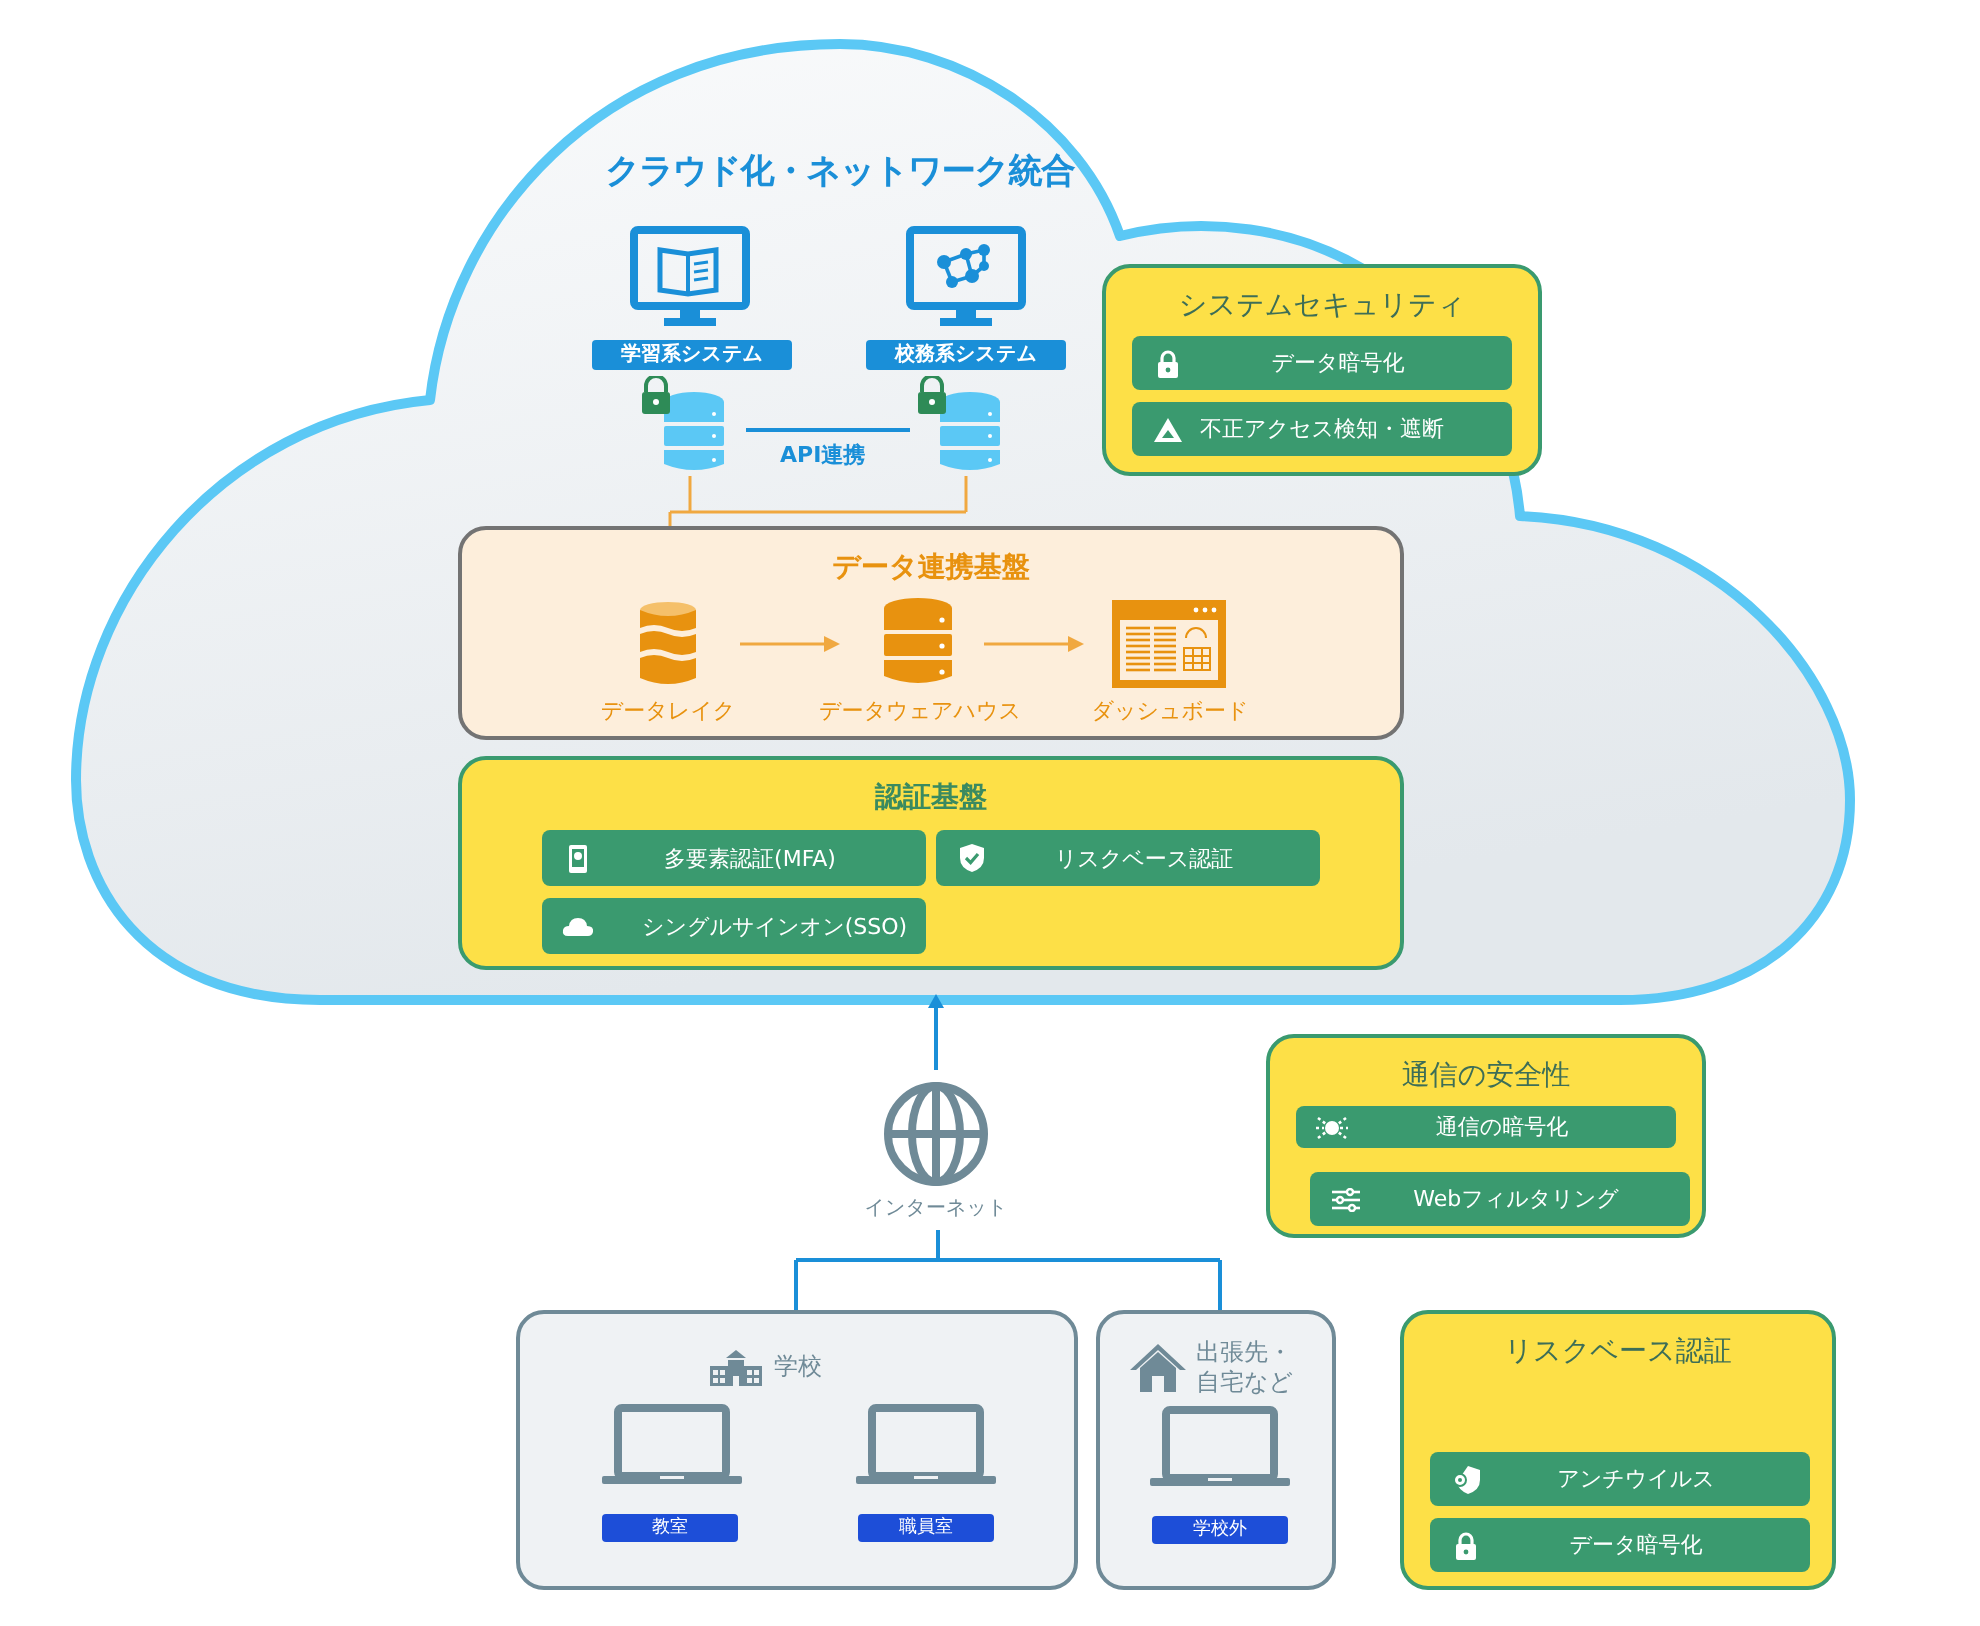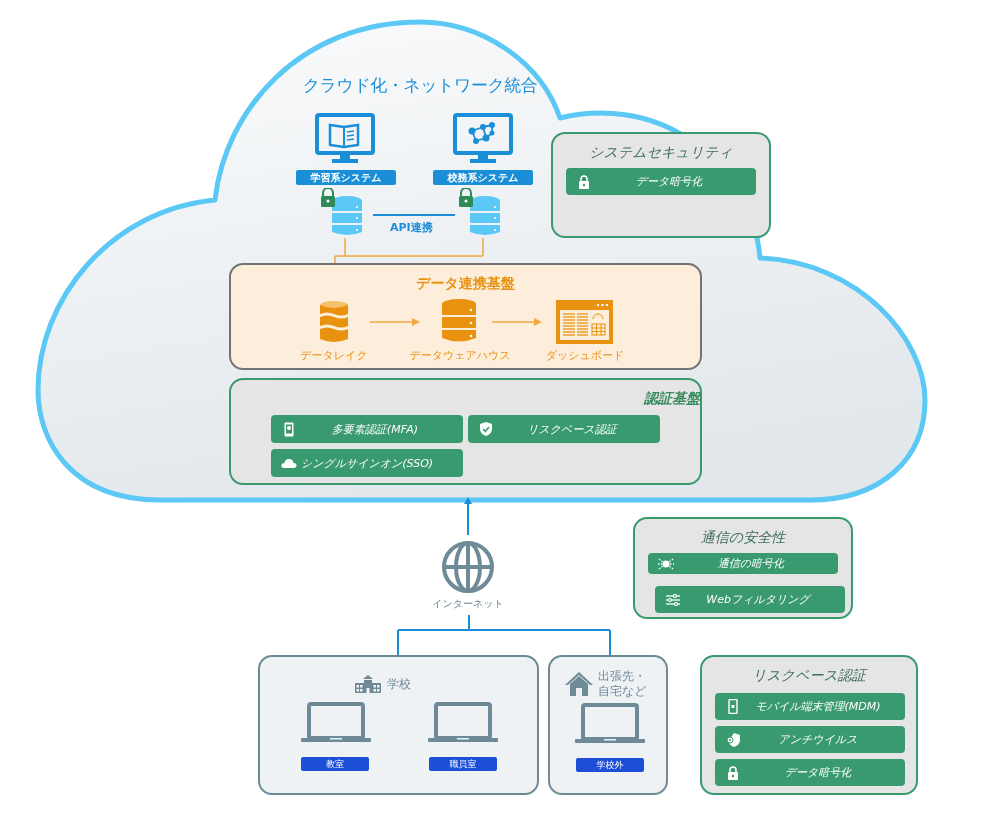--- a/index.html
+++ b/index.html
@@ -1,29 +1,29 @@
 <!DOCTYPE html>
 <html><head>
 <meta charset="utf-8">
 <style>
   html, body { margin:0; padding:0; background:#ffffff; }
   body { width:990px; height:813px; position:relative; overflow:hidden;
          font-family:"DejaVu Sans","Liberation Sans",sans-serif; }
   .abs { position:absolute; }
   #cloud { position:absolute; left:0; top:0; width:990px; height:813px; }
   .cloud-title { left:280px; top:74px; width:280px; text-align:center; color:#1a8fd8;
-                 font-size:17px; font-weight:normal; letter-spacing:-0.5px; white-space:nowrap; }
+                 font-size:17px; font-weight:bold; letter-spacing:-0.5px; white-space:nowrap; }
   .sys-label { background:#1a8fd8; color:#fff; font-size:10px; font-weight:bold;
                text-align:center; height:15px; line-height:15px; border-radius:2px; }
   .api-label { color:#1a8fd8; font-size:11px; font-weight:bold; }
   .panel { border-radius:14px; box-sizing:border-box; }
-  .panel-green { background:#e5e5e5; border:2px solid #3a9a6f;font-style:italic; }
+  .panel-green { background:#fde047; border:2px solid #3a9a6f; }
   .panel-orange { background:#fdeedb; border:2px solid #737373; }
   .panel-gray { background:#eff2f4; border:2px solid #6f8a97; }
-  .panel-title-g { color:#3a8a60; font-size:14px; font-weight:bold; text-align:right; }
+  .panel-title-g { color:#3a8a60; font-size:14px; font-weight:bold; text-align:center; }
   .panel-title-g2 { color:#3d6e57; font-size:14px; text-align:center; }
   .panel-title-o { color:#e8920f; font-size:14px; font-weight:bold; text-align:center; }
   .gbtn { background:#3a9a6f; color:#fff; border-radius:4px; font-size:11px;
           display:flex; align-items:center; box-sizing:border-box; padding:0 10px; }
   .gbtn .ic { width:16px; height:16px; display:flex; align-items:center; justify-content:center; flex:0 0 16px; }
   .gbtn .lbl { flex:1; text-align:center; white-space:nowrap; }
   .olabel { color:#e8920f; font-size:11px; text-align:center; white-space:nowrap; }
   .gray-tag { background:#1d4ed8; color:#fff; font-size:9px; text-align:center;
               height:14px; line-height:14px; border-radius:2px; }
   .gray-text { color:#6f8a97; font-size:11px; }
@@ -146,20 +146,29 @@
   <div class="panel-title-g2" style="margin-top:10px;">システムセキュリティ</div>
   <div class="gbtn" style="position:absolute;left:13px;top:34px;width:190px;height:27px;">
     <span class="ic">
       <svg width="12" height="14" viewBox="0 0 12 14">
           <path d="M3 6 V4 a3 3 0 0 1 6 0 V6" fill="none" stroke="#fff" stroke-width="1.6"></path>
           <rect x="1" y="6" width="10" height="8" rx="1" fill="#fff"></rect>
           <circle cx="6" cy="10" r="1.2" fill="#3a9a6f"></circle>
         </svg>
     </span>
     <span class="lbl">データ暗号化</span>
+  </div>
+  <div class="gbtn" style="position:absolute;left:13px;top:67px;width:190px;height:27px;">
+    <span class="ic">
+      <svg width="16" height="14" viewBox="0 0 16 14">
+          <path d="M8 1 L15 13 L1 13 Z" fill="#fff"></path>
+          <path d="M5 11 L8 7 L11 11" fill="#3a9a6f"></path>
+        </svg>
+    </span>
+    <span class="lbl" style="text-align:left;padding-left:8px;">不正アクセス検知・遮断</span>
   </div>
 </div>
 
 <div class="abs panel panel-orange" style="left:229px;top:263px;width:473px;height:107px;">
   <div class="panel-title-o" style="margin-top:10px;">データ連携基盤</div>
 </div>
 
 <svg class="abs" style="left:319px;top:300px;" width="30" height="44" viewBox="0 0 30 44">
   <ellipse cx="15" cy="5" rx="14" ry="4" fill="#f5c06a"></ellipse>
   <path d="M1 5 Q15 11 29 5 V14 Q22 17 15 14 Q8 11 1 14 Z" fill="#e8920f"></path>
@@ -244,21 +253,21 @@
   <div class="gbtn" style="position:absolute;left:40px;top:35px;width:192px;height:28px;">
     <span class="ic">
       <svg width="10" height="15" viewBox="0 0 10 15">
           <rect x="0.5" y="0.5" width="9" height="14" rx="1" fill="#fff"></rect>
           <rect x="2" y="2.5" width="6" height="9" fill="#3a9a6f"></rect>
           <circle cx="5" cy="6" r="2" fill="#fff"></circle>
         </svg>
     </span>
     <span class="lbl">多要素認証(MFA)</span>
   </div>
-  <div class="gbtn" style="position:absolute;left:40px;top:69px;width:192px;height:28px;">
+  <div class="gbtn" style="position:absolute;left:40px;top:69px;width:192px;height:28px;gap:20px;">
     <span class="ic">
       <svg width="16" height="11" viewBox="0 0 16 11">
           <path d="M3 10 Q0 10 0.5 7 Q1 5 3.5 5 Q4 1 8 1 Q12 1 12.5 5 Q16 5 15.5 8 Q15 10 13 10 Z" fill="#fff"></path>
         </svg>
     </span>
     <span class="lbl" style="text-align:left;padding-left:4px;">シングルサインオン(SSO)</span>
   </div>
 </div>
 
 <svg class="abs" style="left:460px;top:497px;" width="16" height="40" viewBox="0 0 16 40">
@@ -315,21 +324,21 @@
             <circle cx="4" cy="6" r="1.5"></circle>
             <circle cx="10" cy="10" r="1.5"></circle>
           </g>
         </svg>
     </span>
     <span class="lbl">Webフィルタリング</span>
   </div>
 </div>
 
 <div class="abs panel panel-gray" style="left:258px;top:655px;width:281px;height:140px;">
-  <div style="position:absolute;left:95px;top:18px;display:flex;align-items:center;gap:6px;">
+  <div style="position:absolute;left:95px;top:18px;display:flex;gap:6px;">
     <svg width="26" height="18" viewBox="0 0 26 18">
       <path d="M13 0 L18 4 L8 4 Z" fill="#6f8a97"></path>
       <rect x="9" y="5" width="8" height="13" fill="#6f8a97"></rect>
       <rect x="0" y="8" width="9" height="10" fill="#6f8a97"></rect>
       <rect x="17" y="8" width="9" height="10" fill="#6f8a97"></rect>
       <g fill="#eff2f4">
           <rect x="1.5" y="10" width="2.5" height="2.5"></rect>
           <rect x="5" y="10" width="2.5" height="2.5"></rect>
           <rect x="1.5" y="14" width="2.5" height="2.5"></rect>
           <rect x="5" y="14" width="2.5" height="2.5"></rect>
@@ -368,29 +377,20 @@
   <svg style="position:absolute;left:24px;top:46px;" width="72" height="42" viewBox="0 0 72 42">
     <rect x="9" y="2" width="54" height="34" rx="2" fill="none" stroke="#6f8a97" stroke-width="4"></rect>
     <rect x="1" y="36" width="70" height="4" rx="1" fill="#6f8a97"></rect>
     <rect x="30" y="36" width="12" height="1.5" fill="#eff2f4"></rect>
   </svg>
   <div class="gray-tag" style="position:absolute;left:26px;top:101px;width:68px;">学校外</div>
 </div>
 
 <div class="abs panel panel-green" style="left:700px;top:655px;width:218px;height:140px;">
   <div class="panel-title-g2" style="margin-top:10px;">リスクベース認証</div>
-  <div class="gbtn" style="position:absolute;left:13px;top:36px;width:190px;height:27px;">
-    <span class="ic">
-      <svg width="10" height="15" viewBox="0 0 10 15">
-          <rect x="1" y="0.5" width="8" height="14" rx="1" fill="none" stroke="#fff" stroke-width="1.4"></rect>
-          <rect x="3.5" y="6" width="3" height="3" fill="#fff"></rect>
-        </svg>
-    </span>
-    <span class="lbl">モバイル端末管理(MDM)</span>
-  </div>
   <div class="gbtn" style="position:absolute;left:13px;top:69px;width:190px;height:27px;">
     <span class="ic">
       <svg width="16" height="16" viewBox="0 0 16 16">
           <path d="M9 1 L15 3 V8 Q15 13 9 15 Q4 13 3.5 9 Z" fill="#fff"></path>
           <circle cx="5" cy="8" r="3" fill="#fff" stroke="#3a9a6f" stroke-width="1"></circle>
           <circle cx="5" cy="8" r="1" fill="#3a9a6f"></circle>
         </svg>
     </span>
     <span class="lbl">アンチウイルス</span>
   </div>

